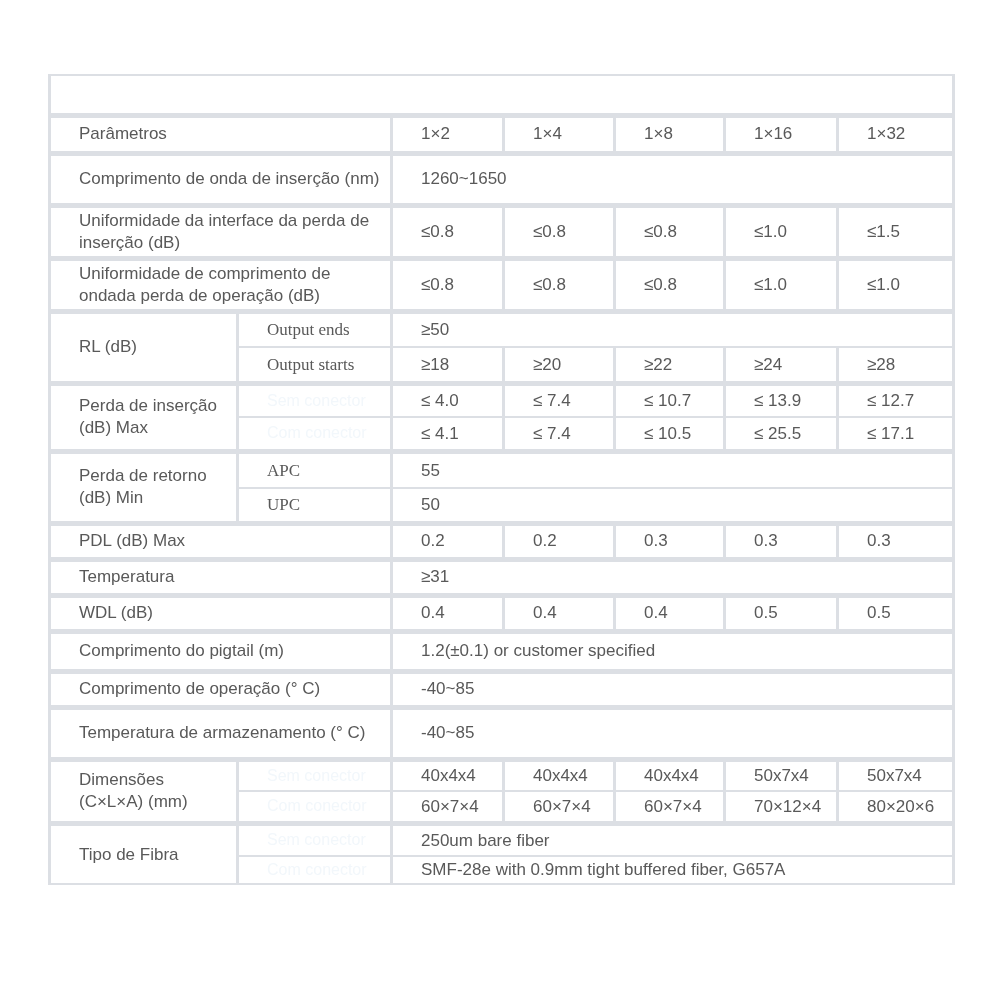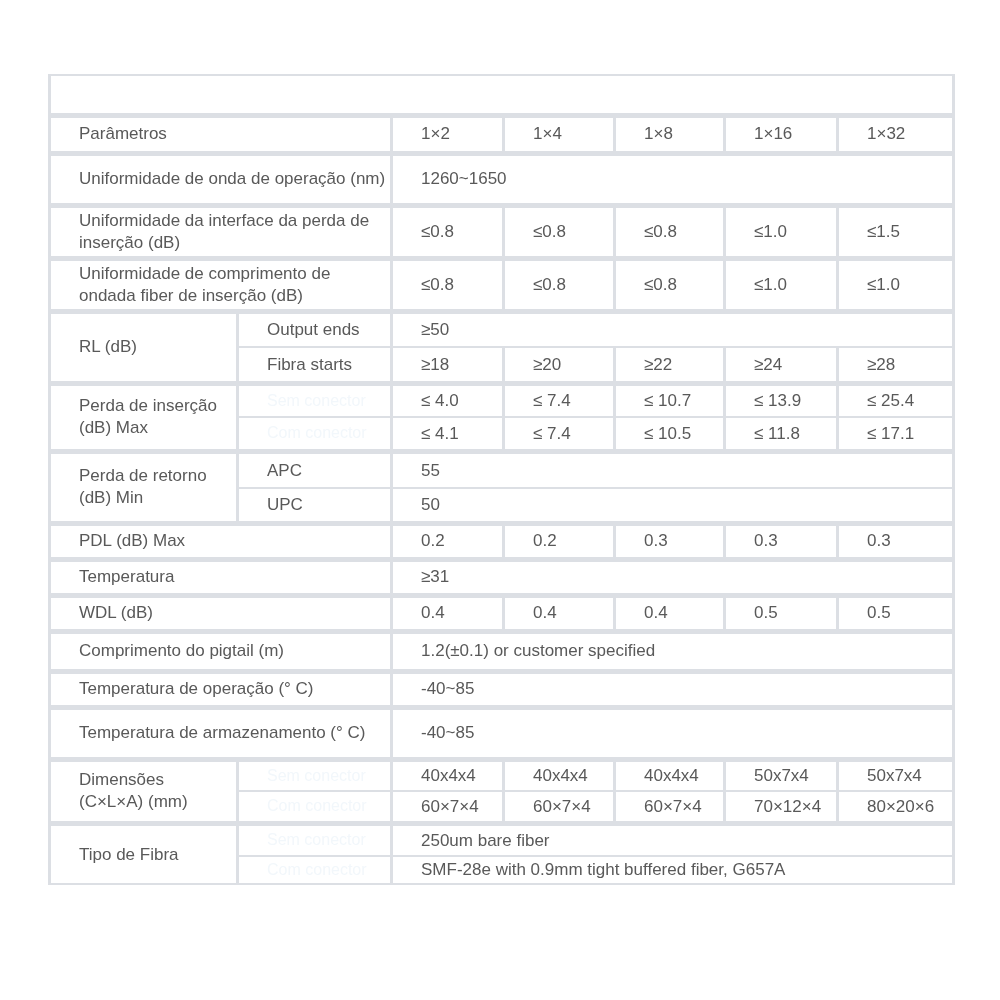--- a/index.html
+++ b/index.html
@@ -36,21 +36,21 @@
   }
   tr.g > td, tr.g > th{border-top-width:5px;}
   th.title{
     background:var(--header-bg);
     color:var(--header-text);
     font-size:15px;font-weight:bold;
     text-align:center;text-indent:52px;
     padding:0;letter-spacing:.2px;
   }
   td.lab{padding-left:17px;}
-  td.sub{padding-left:14px;}
+  td.sub{padding-left:14px;font-family:Liberation Serif, serif;}
   td.badge{
     background:var(--badge-bg);
     color:var(--badge-text);
     text-align:center;padding:0 2px;
     font-size:16px;
   }
 </style>
 </head>
 <body>
 
@@ -74,71 +74,71 @@
     <tr class="g" style="height:38px">
       <td class="lab" colspan="2">Parâmetros</td>
       <td>1×2</td>
       <td>1×4</td>
       <td>1×8</td>
       <td>1×16</td>
       <td>1×32</td>
     </tr>
 
     <tr class="g" style="height:52px">
-      <td class="lab" colspan="2">Uniformidade de onda de operação (nm)</td>
+      <td class="lab" colspan="2">Comprimento de onda de inserção (nm)</td>
       <td colspan="5">1260~1650</td>
     </tr>
 
     <tr class="g" style="height:52px">
       <td class="lab" colspan="2">Uniformidade da interface da perda de inserção (dB)</td>
       <td>≤0.8</td>
       <td>≤0.8</td>
       <td>≤0.8</td>
       <td>≤1.0</td>
       <td>≤1.5</td>
     </tr>
 
     <tr class="g" style="height:52px">
-      <td class="lab" colspan="2">Uniformidade de comprimento de ondada fiber de inserção (dB)</td>
+      <td class="lab" colspan="2">Uniformidade de comprimento de ondada perda de operação (dB)</td>
       <td>≤0.8</td>
       <td>≤0.8</td>
       <td>≤0.8</td>
       <td>≤1.0</td>
       <td>≤1.0</td>
     </tr>
 
     <tr class="g" style="height:36px">
       <td class="lab" rowspan="2">RL (dB)</td>
       <td class="sub">Output ends</td>
       <td colspan="5">≥50</td>
     </tr>
     <tr style="height:36px">
-      <td class="sub">Fibra starts</td>
+      <td class="sub">Output starts</td>
       <td>≥18</td>
       <td>≥20</td>
       <td>≥22</td>
       <td>≥24</td>
       <td>≥28</td>
     </tr>
 
     <tr class="g" style="height:34px">
       <td class="lab" rowspan="2">Perda de inserção (dB) Max</td>
       <td class="badge">Sem conector</td>
       <td>≤ 4.0</td>
       <td>≤ 7.4</td>
       <td>≤ 10.7</td>
       <td>≤ 13.9</td>
-      <td>≤ 25.4</td>
+      <td>≤ 12.7</td>
     </tr>
     <tr style="height:34px">
       <td class="badge">Com conector</td>
       <td>≤ 4.1</td>
       <td>≤ 7.4</td>
       <td>≤ 10.5</td>
-      <td>≤ 11.8</td>
+      <td>≤ 25.5</td>
       <td>≤ 17.1</td>
     </tr>
 
     <tr class="g" style="height:37px">
       <td class="lab" rowspan="2">Perda de retorno (dB) Min</td>
       <td class="sub">APC</td>
       <td colspan="5">55</td>
     </tr>
     <tr style="height:35px">
       <td class="sub">UPC</td>
@@ -167,21 +167,21 @@
       <td>0.5</td>
       <td>0.5</td>
     </tr>
 
     <tr class="g" style="height:40px">
       <td class="lab" colspan="2">Comprimento do pigtail (m)</td>
       <td colspan="5">1.2(±0.1) or customer specified</td>
     </tr>
 
     <tr class="g" style="height:36px">
-      <td class="lab" colspan="2">Temperatura de operação (° C)</td>
+      <td class="lab" colspan="2">Comprimento de operação (° C)</td>
       <td colspan="5">-40~85</td>
     </tr>
 
     <tr class="g" style="height:52px">
       <td class="lab" colspan="2">Temperatura de armazenamento (° C)</td>
       <td colspan="5">-40~85</td>
     </tr>
 
     <tr class="g" style="height:32px">
       <td class="lab" rowspan="2">Dimensões (C×L×A) (mm)</td>

